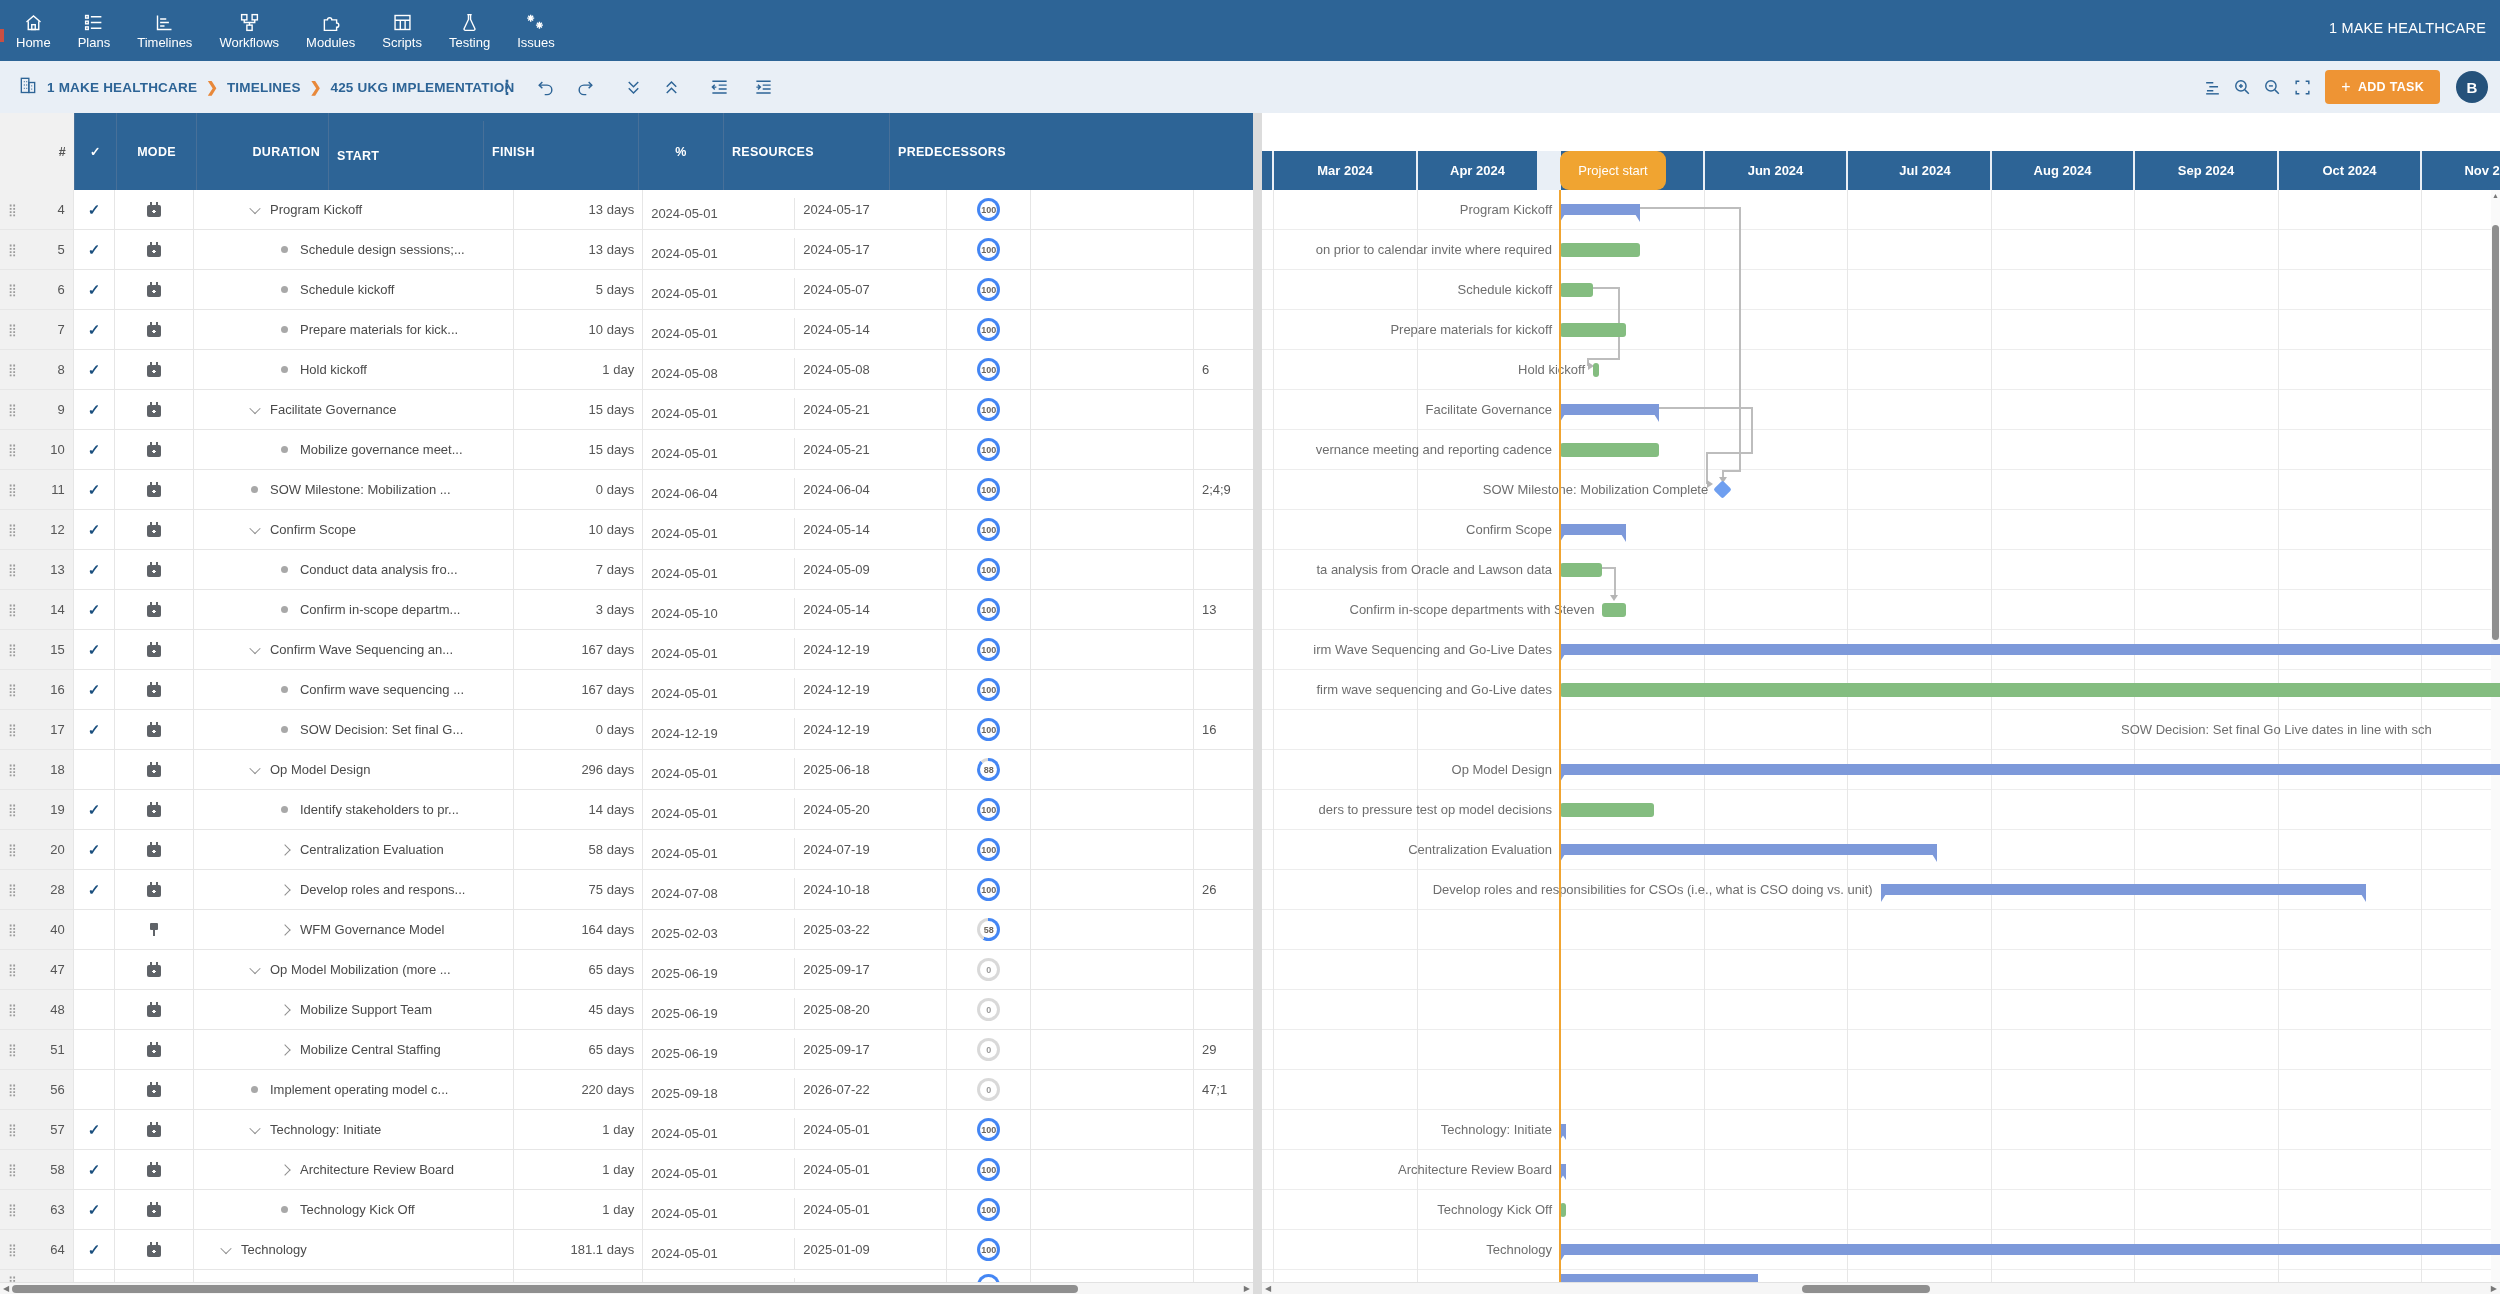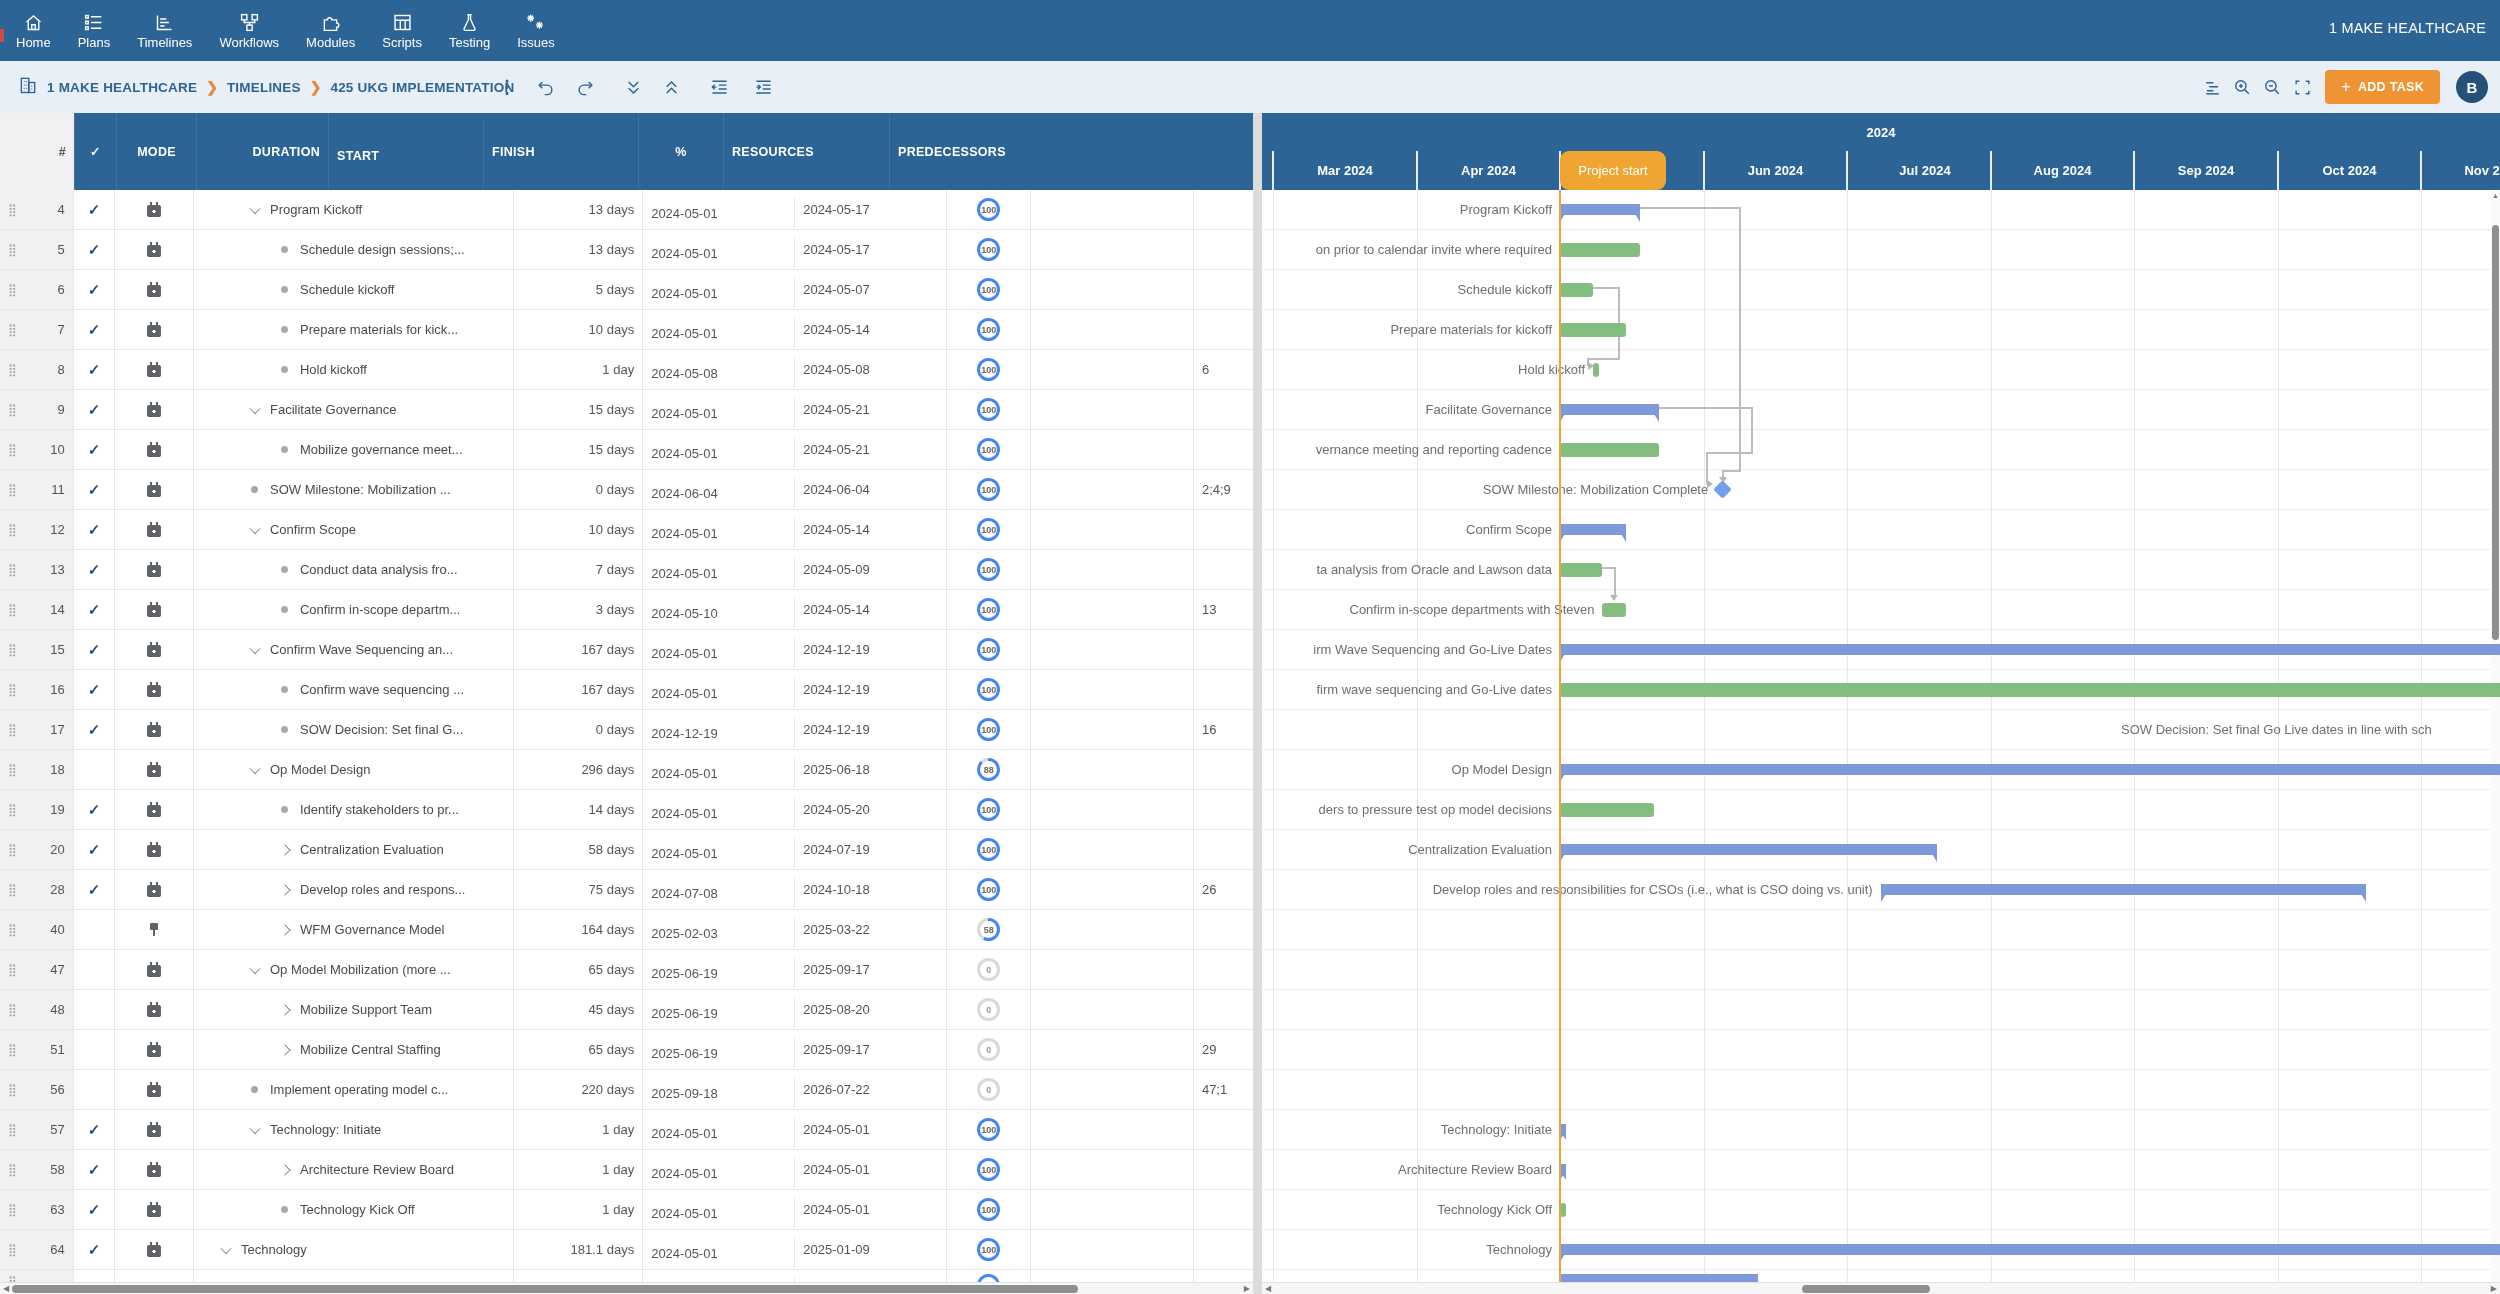--- a/index.html
+++ b/index.html
@@ -1064,25 +1064,24 @@
     </div>
     <div class="c c-res"></div>
     <div class="c c-pre"></div>
   </div>
       </div>
   </div>
 
   <div class="splitter"></div>
 
   <div class="gantt">
-    <div class="g-year">2024</div>
     <div class="g-months" id="g-months">
         <div class="g-month" style="left: 0px; width: 10px;"></div>
         <div class="g-month" style="left: 12px; width: 142px;">Mar 2024</div>
-        <div class="g-month" style="left: 156px; width: 141px;">Apr 2024</div>
+        <div class="g-month" style="left: 156px; width: 119px;">Apr 2024</div>
         <div class="g-month" style="left: 299px; width: 142px;">May 2024</div>
         <div class="g-month" style="left: 443px; width: 141px;">Jun 2024</div>
         <div class="g-month" style="left: 586px; width: 142px; padding-left: 12px;">Jul 2024</div>
         <div class="g-month" style="left: 730px; width: 141px;">Aug 2024</div>
         <div class="g-month" style="left: 873px; width: 142px;">Sep 2024</div>
         <div class="g-month" style="left: 1017px; width: 141px;">Oct 2024</div>
         <div class="g-month" style="left: 1160px; width: 142px;">Nov 2024</div>
       </div>
     <div class="project-badge">Project start</div>
     <div class="g-body" id="g-body">

